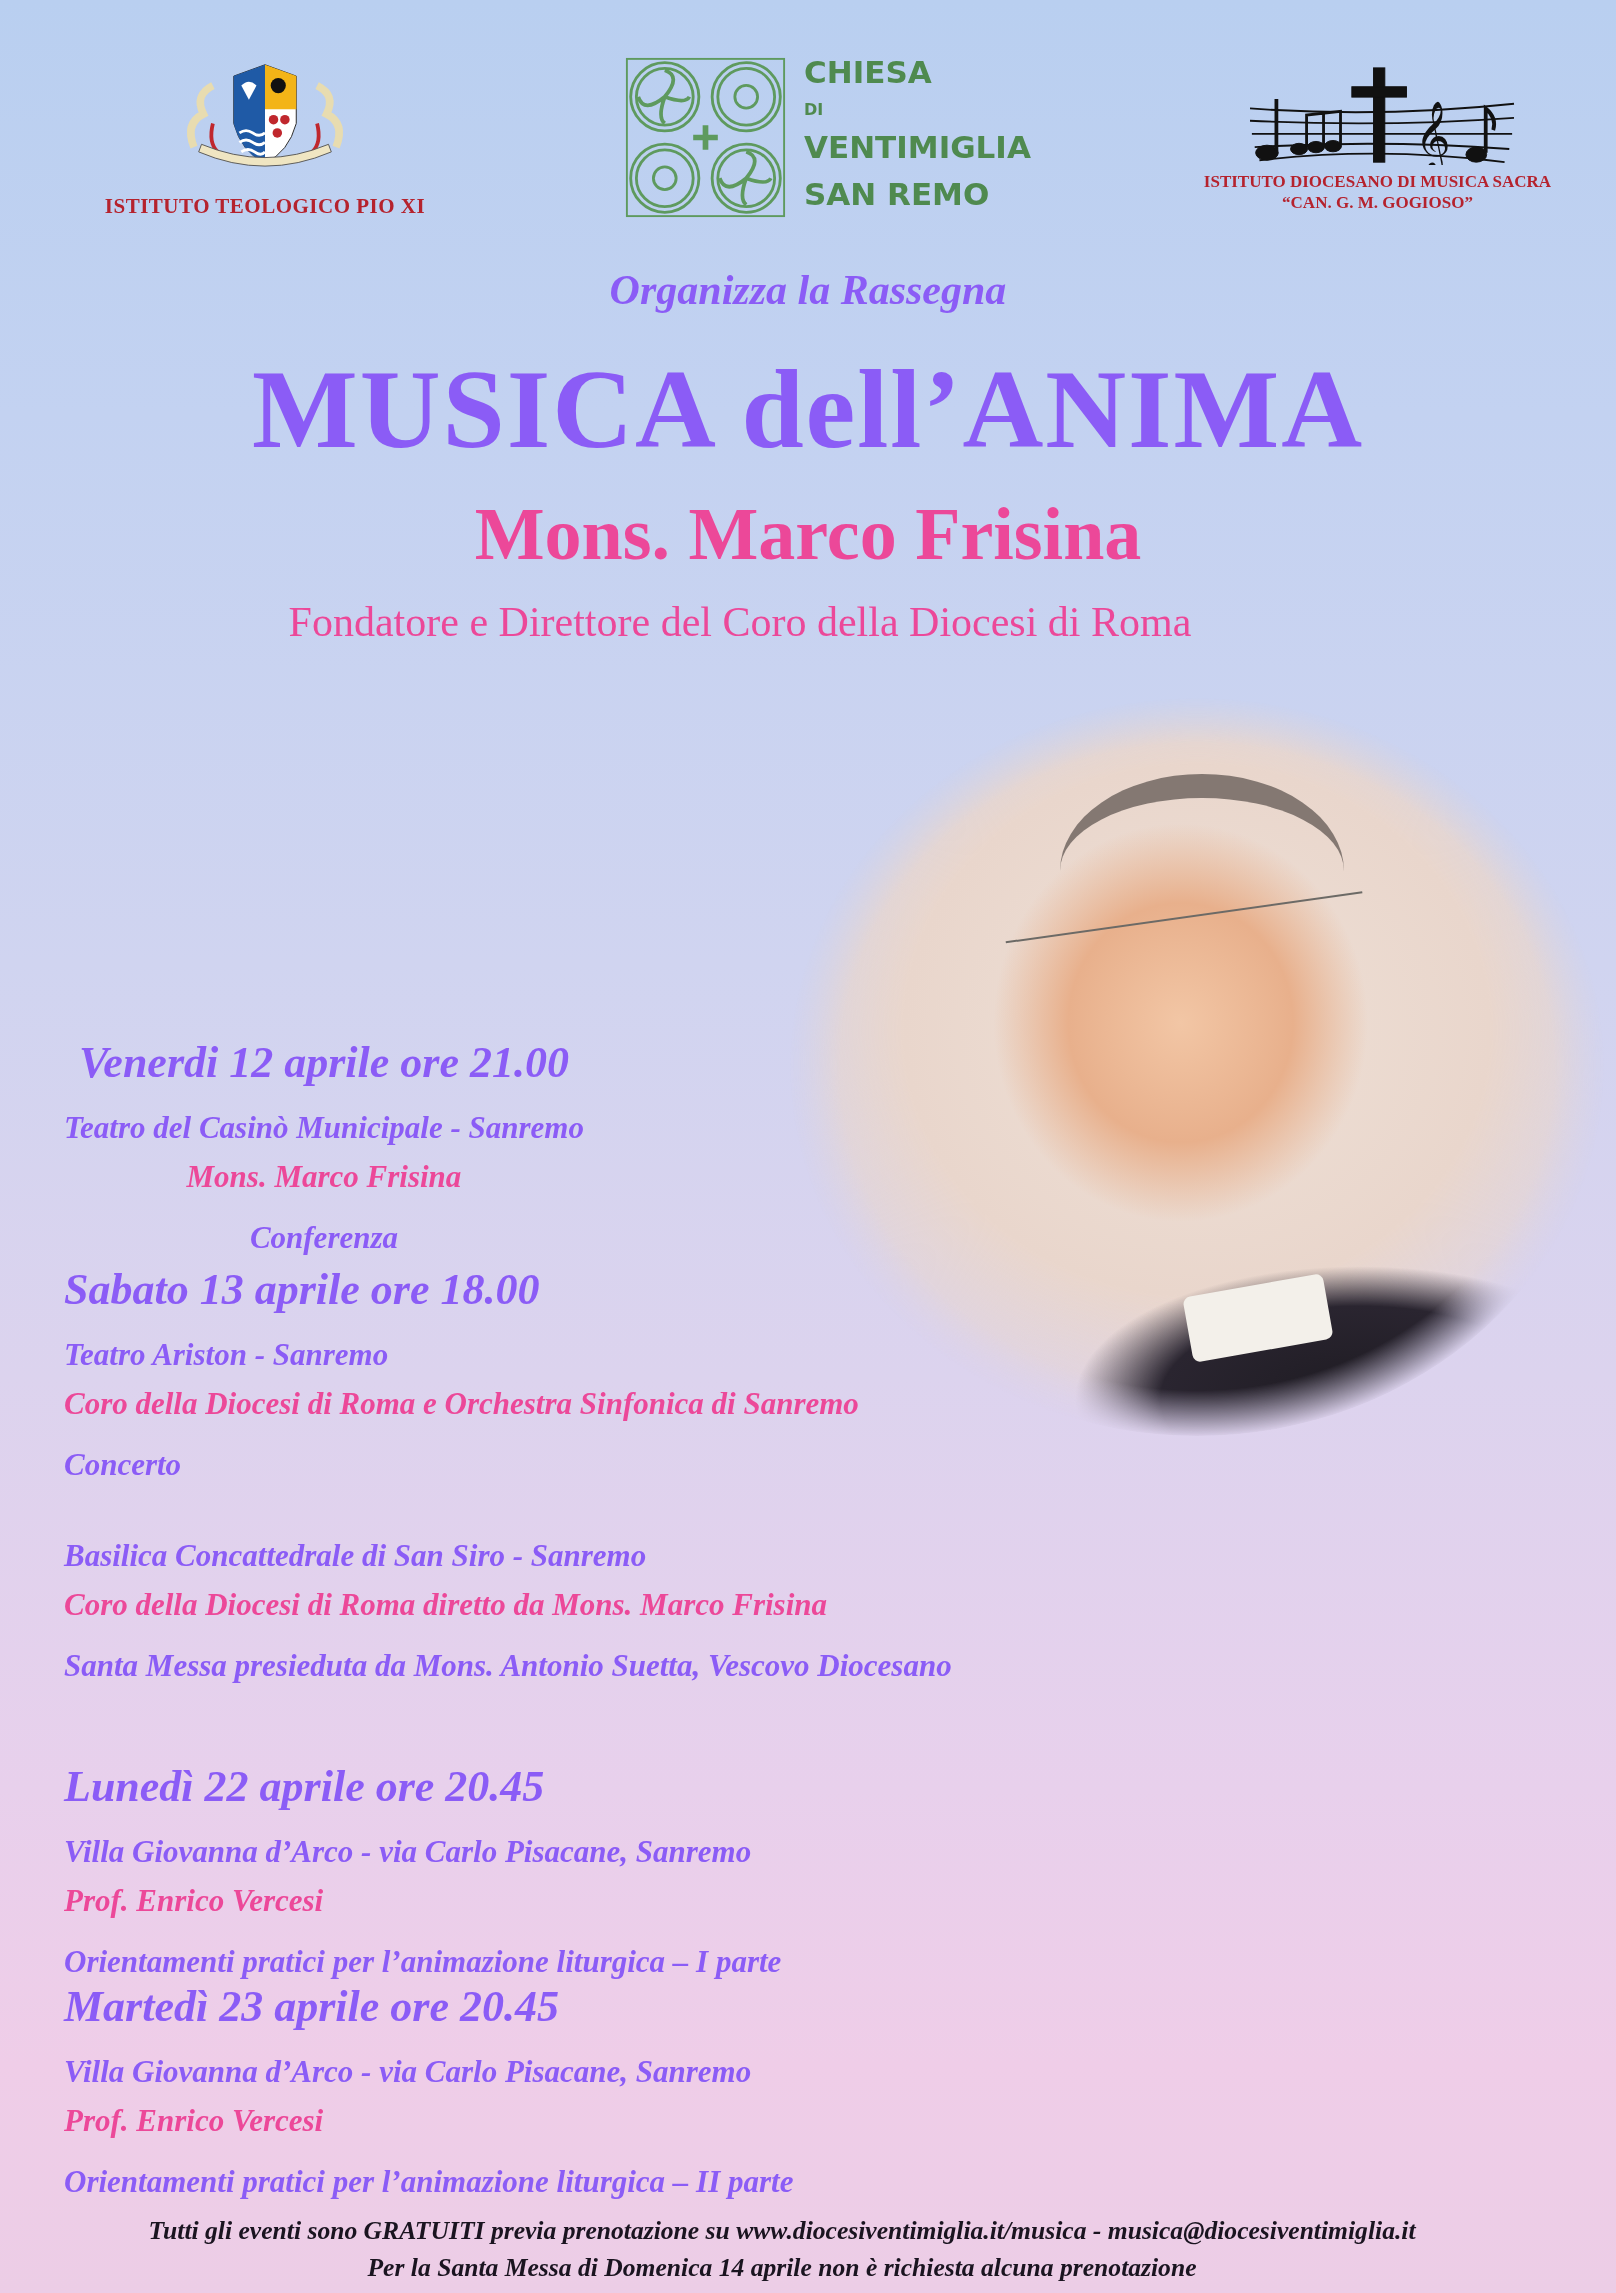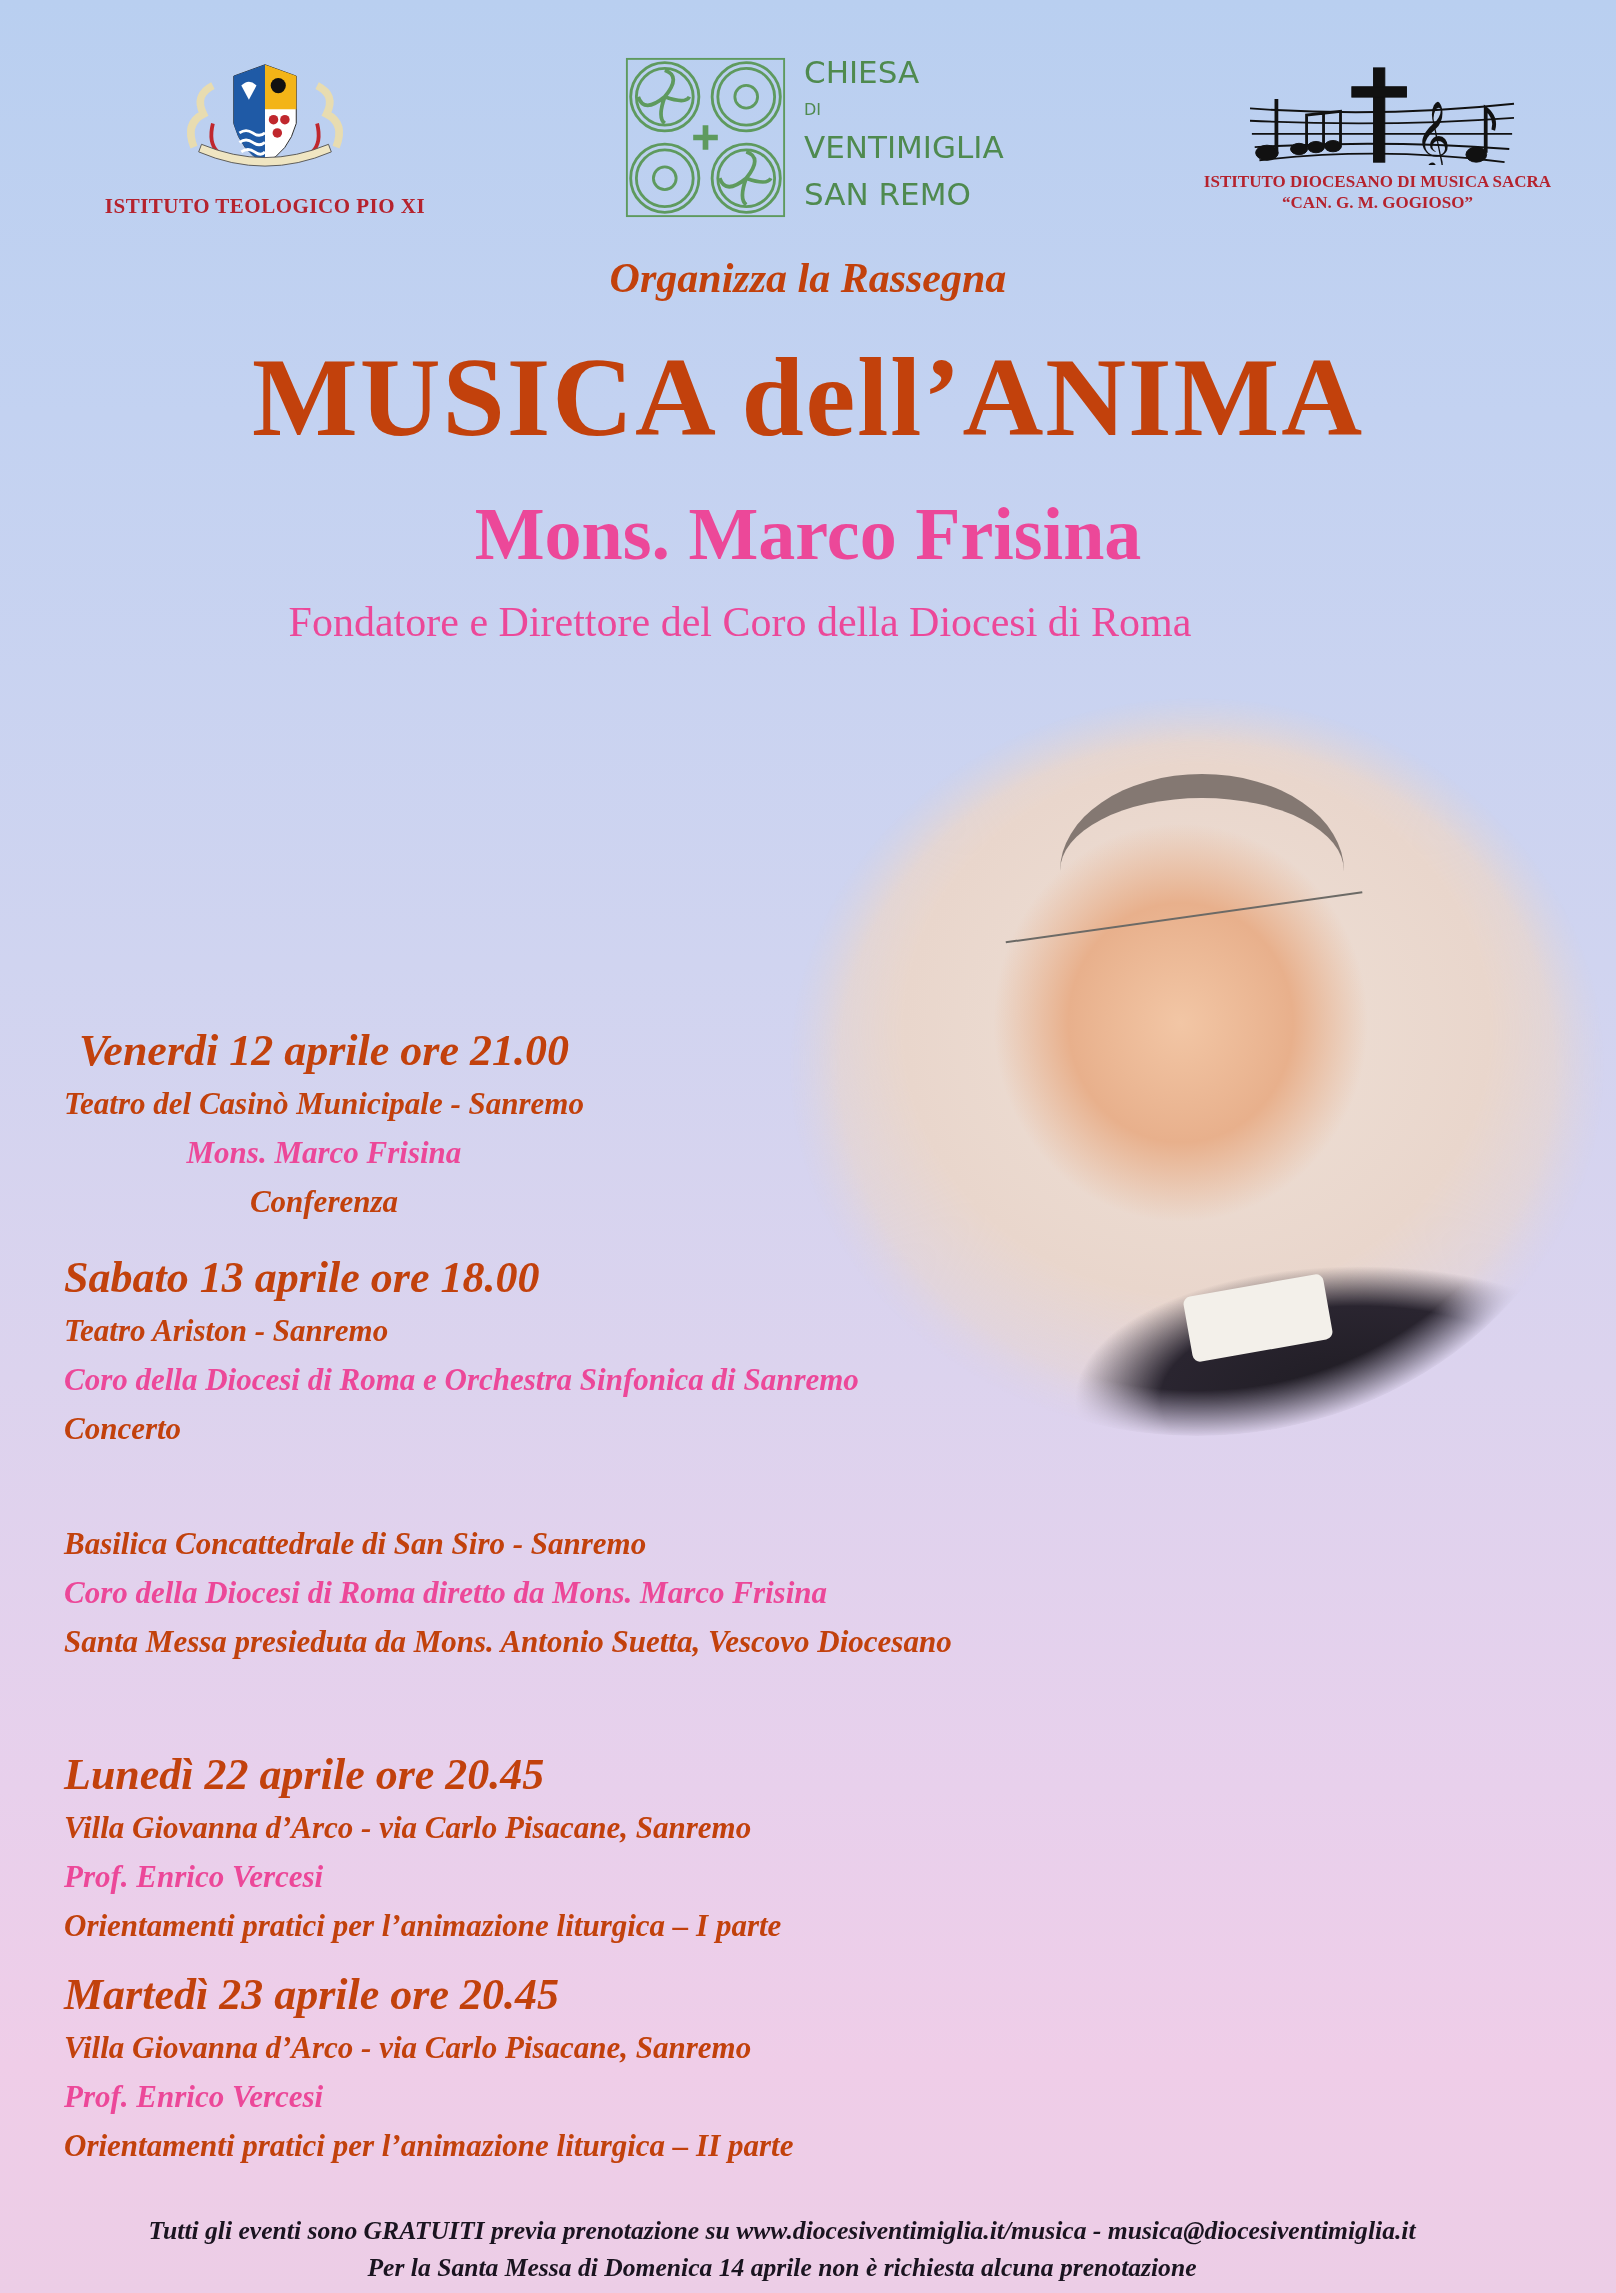--- a/index.html
+++ b/index.html
@@ -2,24 +2,24 @@
 <html style="font-size:15px"><head>
 <meta charset="utf-8">
 <style>
   html, body { margin:0; padding:0; }
   body {
     width:1616px; height:2294px; overflow:hidden; position:relative;
     background: linear-gradient(180deg, #b9cff0 0%, #c3d2f1 18%, #d0d4f0 42%, #dcd3ee 60%, #e8d0ec 78%, #efcde8 90%, #eccde6 100%);
     font-family: "Liberation Serif", "DejaVu Serif", serif;
   }
   .abs { position:absolute; }
-  .navy { color:#c2410c; }
+  .navy { color:#8b5cf6;margin-top:12px; }
   .maroon { color:#ec4899; }
   .red { color:#b5222d; }
-  .green { color:#4f8a4f; }
+  .green { color:#4f8a4f;font-weight:bold; }
 
   
   #logo-left { left:175px; top:57px; width:180px; height:114px; }
   #logo-left-label { left:90px; top:194px; width:350px; text-align:center; font-weight:bold; font-size:21px; letter-spacing:0.5px; }
   #logo-center { left:625px; top:57px; width:161px; height:161px; }
   #logo-center-text { left:804px; top:49px; font-family:"DejaVu Sans", sans-serif; font-size:31px; line-height:47px; }
   #logo-center-text .small { font-size:16px; line-height:28px; display:block; }
   #logo-right { left:1240px; top:66px; width:284px; height:99px; }
   #logo-right-label { left:1136px; top:171px; width:483px; text-align:center; font-weight:bold; font-size:17px; line-height:21px; }
 

